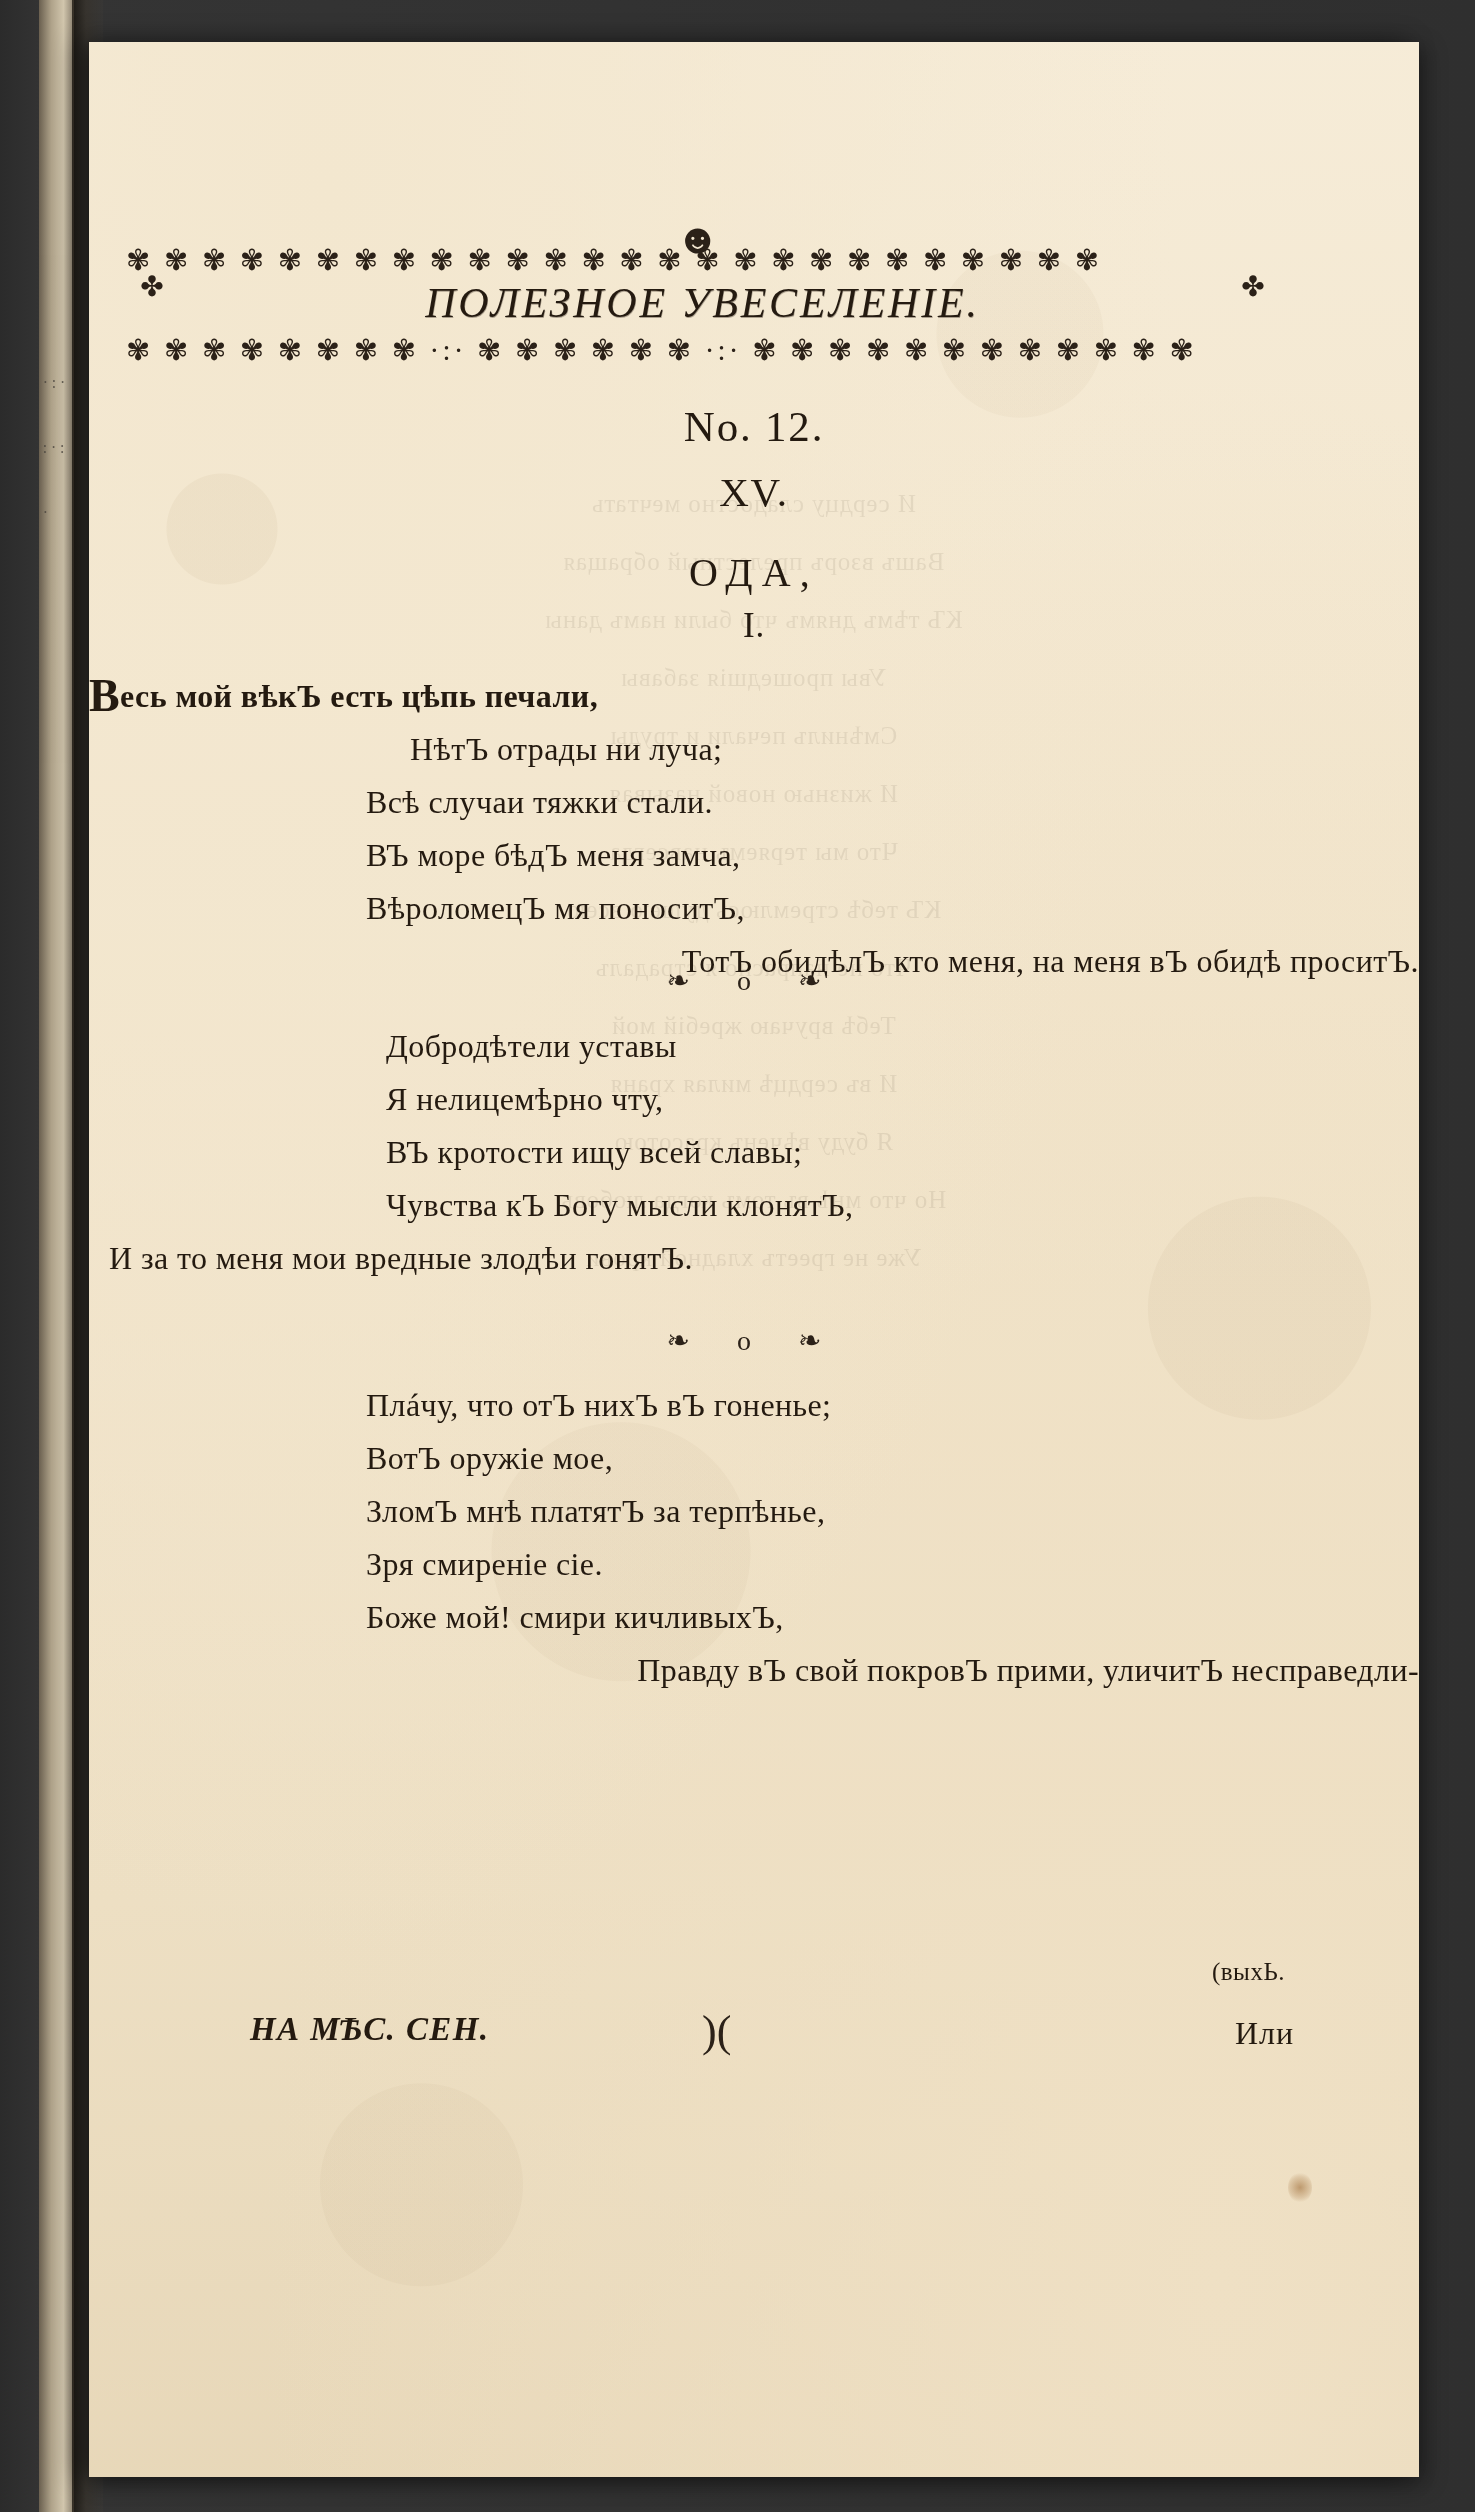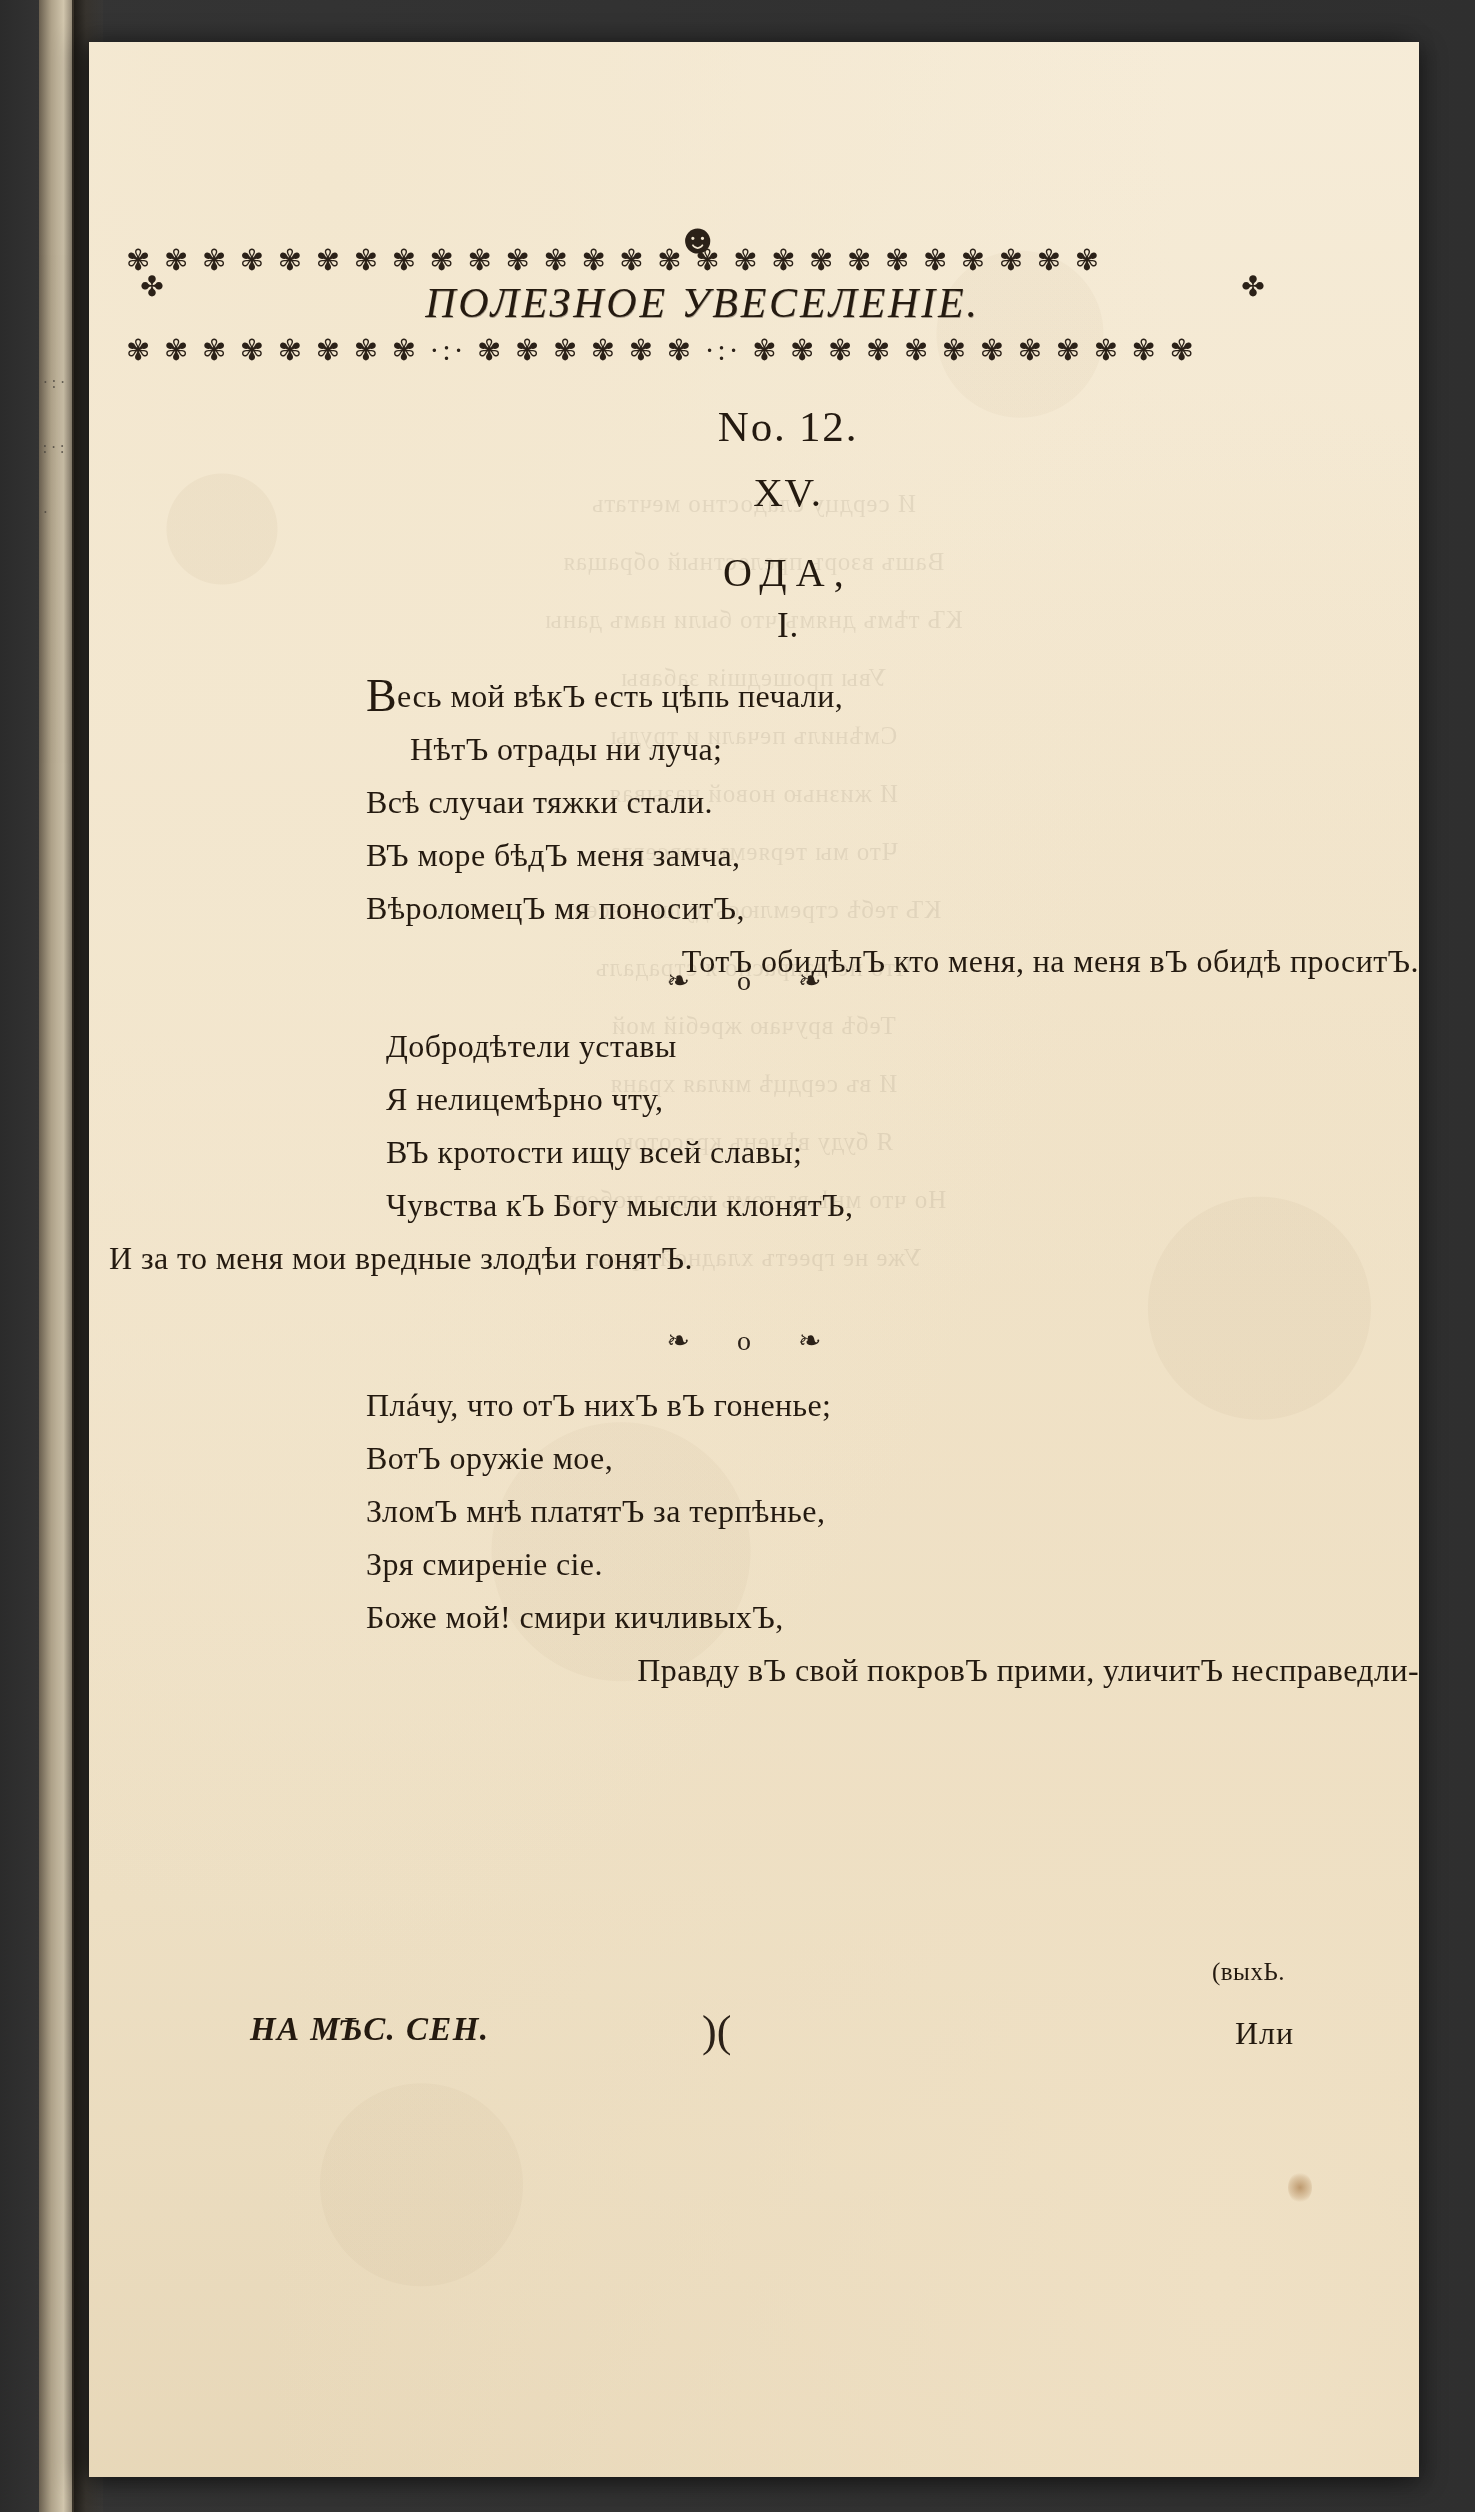--- a/index.html
+++ b/index.html
@@ -180,21 +180,20 @@
     font-style: italic;
     font-size: 42px;
     letter-spacing: 2.8px;
     color: #241a10;
     text-shadow: 0.5px 0.5px 0 rgba(36,26,16,0.35);
   }
 
   .centered {
     text-align: center;
     width: 1330px;
-    padding-left: 34px;
   }
   #issue-number {
     position: absolute;
     top: 360px;
     font-size: 43px;
     letter-spacing: 1.8px;
     font-family: "Liberation Serif", serif;
   }
   #section-number {
     position: absolute;
@@ -225,21 +224,21 @@
     font-size: 32px;
     line-height: 53px;
     color: #241a10;
     white-space: nowrap;
     letter-spacing: 0.4px;
   }
   .verse.indent1 { padding-left: 277px; }
   .verse.indent2 { padding-left: 321px; }
   .verse.indent-long { padding-left: 61px; text-align: right; }
   .verse.indent-long2 { }
-  .dropcap-line { padding-left: 277px; position: relative; }
+  .dropcap-line { position: relative; font-weight: bold; }
   .dropcap {
     font-size: 46px;
     line-height: 46px;
     position: relative;
     top: 3.7px;
   }
 
   #stanza1 { top: 627px; }
   #stanza2 { top: 978px; margin-left: 20px; }
   #stanza3 { top: 1337px; }

